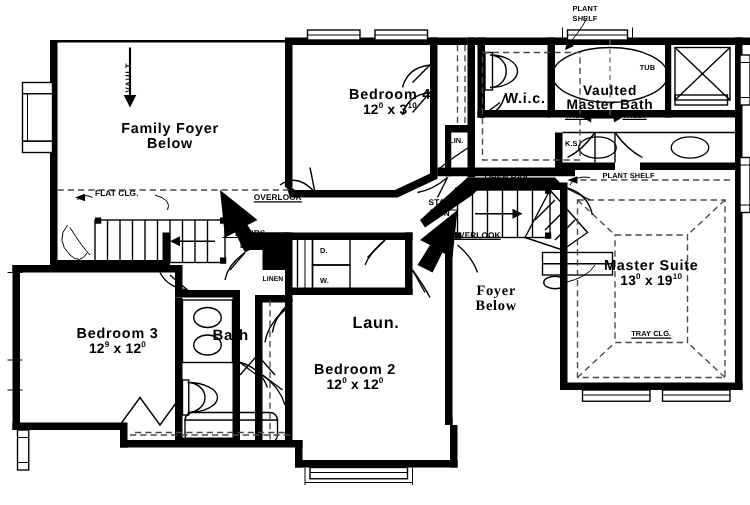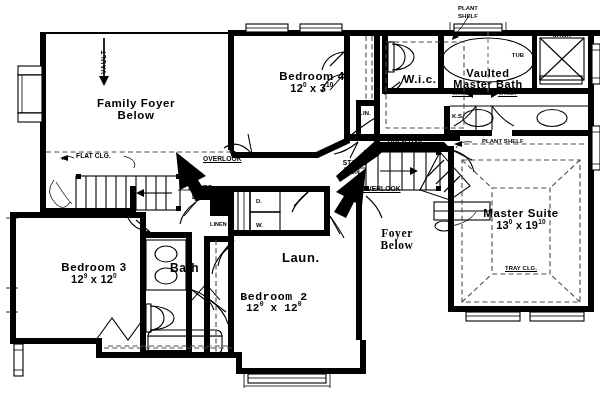--- a/index.html
+++ b/index.html
@@ -452,21 +452,21 @@
 
   <div class="lbl room" style="left:170px; top:262px; font-size:12px;">
     <span class="nm">Bath</span>
   </div>
 
   <div class="lbl room ctr" style="left:94px; top:262px;">
     <span class="nm">Bedroom   3</span>
     <span class="dim"><span>12</span><sup>9</sup> x <span>12</span><sup>0</sup></span>
   </div>
 
-  <div class="lbl room ctr" style="left:274px; top:291px;font-family:Liberation Mono, monospace;">
+  <div class="lbl room ctr" style="left:284px; top:291px;">
     <span class="nm">Bedroom   2</span>
     <span class="dim"><span>12</span><sup>0</sup> x <span>12</span><sup>0</sup></span>
   </div>
 
   <div class="lbl room ctr" style="left:397px; top:228px;font-family:Liberation Serif, serif;">
     <span class="nm">Foyer</span>
     <span class="nm">Below</span>
   </div>
 
 </div>

